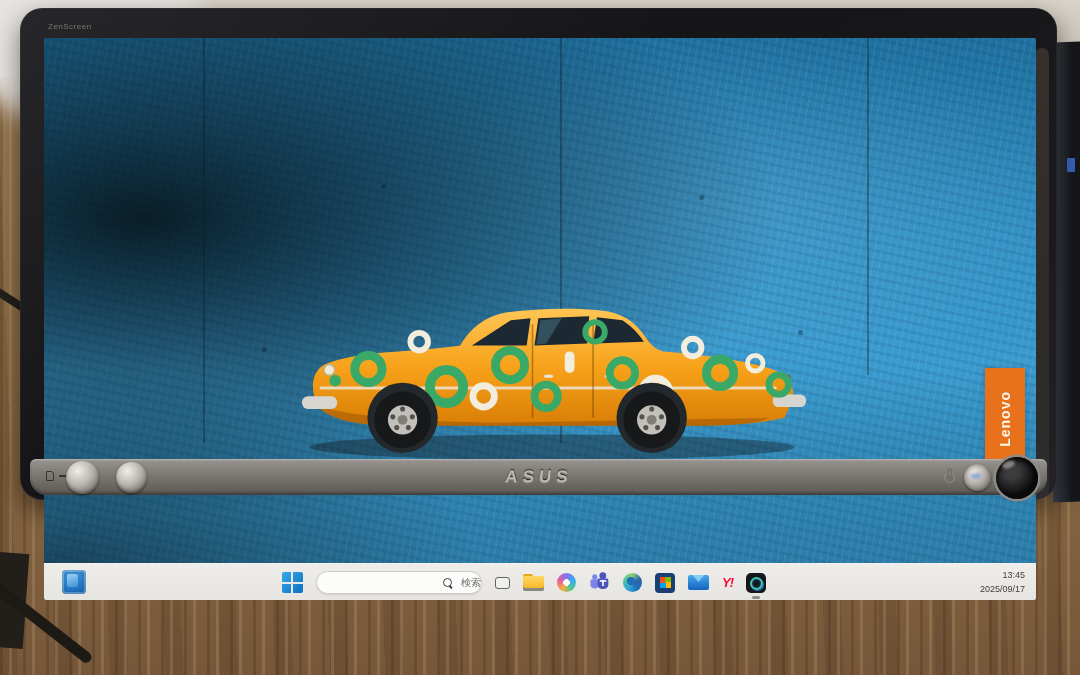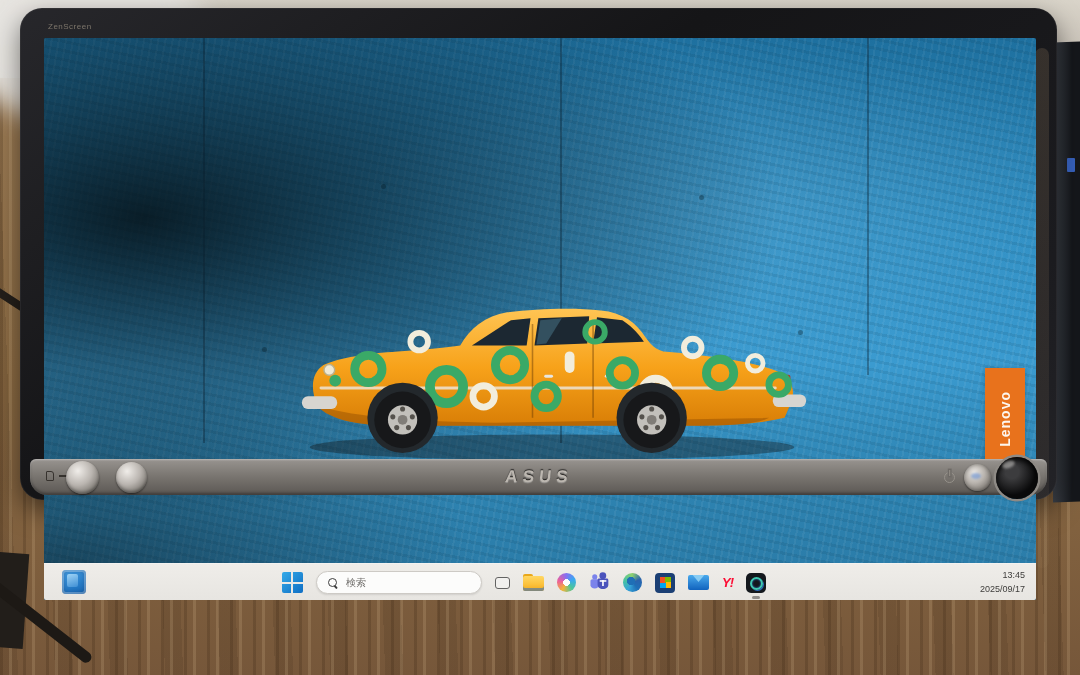--- a/index.html
+++ b/index.html
@@ -77,21 +77,21 @@
   .taskbar { position:absolute; left:0; bottom:0; width:100%; height:37px;
     background:linear-gradient(180deg,#efede9,#e7e5e1);
     border-top:1px solid rgba(255,255,255,.5); }
   .tb-widgets { position:absolute; left:18px; top:6px; width:24px; height:24px;
     border-radius:4px; background:linear-gradient(160deg,#45a0e6,#1566b4);
     box-shadow:inset 0 0 0 2px rgba(255,255,255,.28), inset 0 0 6px rgba(0,10,40,.35); }
   .tb-widgets::after { content:""; position:absolute; left:5px; top:4px; width:11px; height:13px;
     background:linear-gradient(160deg,#9fd4f6,#3f8fd4); border-radius:2px; }
   .tb-center { position:absolute; left:238px; top:0; height:37px;
     display:flex; align-items:center; gap:13px; }
-  .tb-item { position:relative; flex:0 0 auto; }
+  .tb-item { position:relative; flex:0 0 auto;justify-content:flex-end; }
   .tb-start { width:21px; height:21px; border-radius:2px;
     background:
       linear-gradient(90deg, rgba(0,0,0,0) 0 9.5px, #ebe9e5 9.5px 11.5px, rgba(0,0,0,0) 11.5px),
       linear-gradient(0deg,  rgba(0,0,0,0) 0 9.5px, #ebe9e5 9.5px 11.5px, rgba(0,0,0,0) 11.5px),
       linear-gradient(135deg,#35aae8,#0f6ec4); }
   .tb-search { width:166px; height:23px; border-radius:12px; background:#fcfcfb;
     border:1px solid #cdcac5; box-shadow:0 1px 2px rgba(0,0,0,.10);
     display:flex; align-items:center; gap:8px; padding-left:11px; }
   .magnifier { position:relative; width:10px; height:10px; }
   .magnifier::before { content:""; position:absolute; left:0; top:0; width:7px; height:7px;

